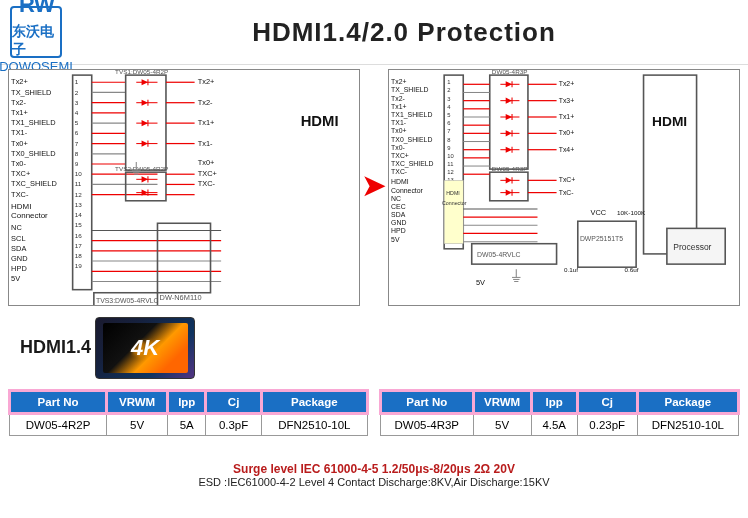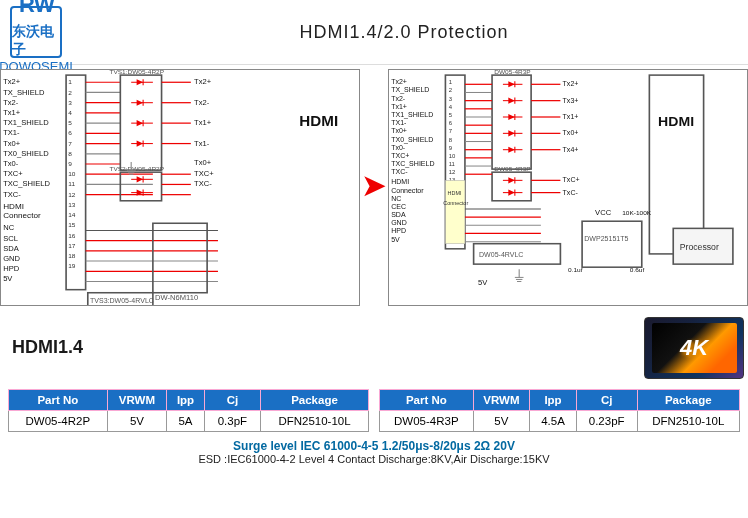--- a/index.html
+++ b/index.html
@@ -40,30 +40,30 @@
       color: #1a6fc4;
       font-weight: bold;
     }
     .logo-text-en {
       font-size: 13px;
       color: #1a6fc4;
     }
     .header-title {
       flex: 1;
       text-align: center;
-      font-size: 18px;
-      font-weight: normal;
+      font-size: 26px;
+      font-weight: bold;
       color: #222;
       letter-spacing: 1px;
     }
 
     
     .diagram-area {
       display: flex;
-      padding: 4px 0;
+      padding: 4px 8px;
       height: 245px;
     }
 
     
     .diagram-left {
       flex: 1;
       border: 1px solid #888;
       position: relative;
       background: #fff;
       overflow: hidden;
@@ -79,21 +79,21 @@
     
     .diagram-svg {
       width: 100%;
       height: 100%;
     }
 
     
     .middle-area {
       display: flex;
       align-items: center;
-      padding: 0 4px;
+      padding: 0 12px;
       height: 75px;
       gap: 4px;
     }
     .hdmi14-label {
       font-size: 18px;
       font-weight: bold;
       color: #1a1a1a;
       line-height: 1.3;
       white-space: nowrap;
     }
@@ -141,39 +141,40 @@
     .data-table {
       flex: 1;
       border-collapse: collapse;
       font-size: 11.5px;
     }
     .data-table th {
       background: #1a6fc4;
       color: #fff;
       padding: 4px 6px;
       text-align: center;
-      border: 1px solid #f9a8d4;
+      border: 3px solid #f9a8d4;
       font-weight: bold;
     }
     .data-table td {
       padding: 4px 8px;
       text-align: center;
       border: 1px solid #999;
       background: #fff;
     }
 
     
     .footer {
       padding: 3px 10px;
       text-align: center;
     }
     .footer-surge {
-      color: #0369a1;
+      color: #b91c1c;
       font-size: 12px;
       font-weight: bold;
+      margin-top: 19px;
     }
     .footer-esd {
       color: #222;
       font-size: 11px;
     }
 
     
     .arrow-area {
       display: flex;
       align-items: flex-start;
@@ -476,21 +477,21 @@
       <line x1="70" y1="160" x2="140" y2="160" stroke="#e00" stroke-width="1.2"></line>
       <line x1="70" y1="168" x2="140" y2="168" stroke="#888" stroke-width="1"></line>
     </svg>
   </div>
 </div>
 
 <div class="middle-area">
   <div style="margin-left:8px">
     <div class="hdmi14-label">HDMI1.4</div>
   </div>
-  <div style="flex:1; display:flex; justify-content:flex-end;">
+  <div style="flex:1; display:flex; justify-content:flex-start;">
     <div class="tv-image">
       <div class="tv-screen">
         <span class="tv-4k">4K</span>
       </div>
     </div>
   </div>
 </div>
 
 <div class="tables-area">
   <table class="data-table">

